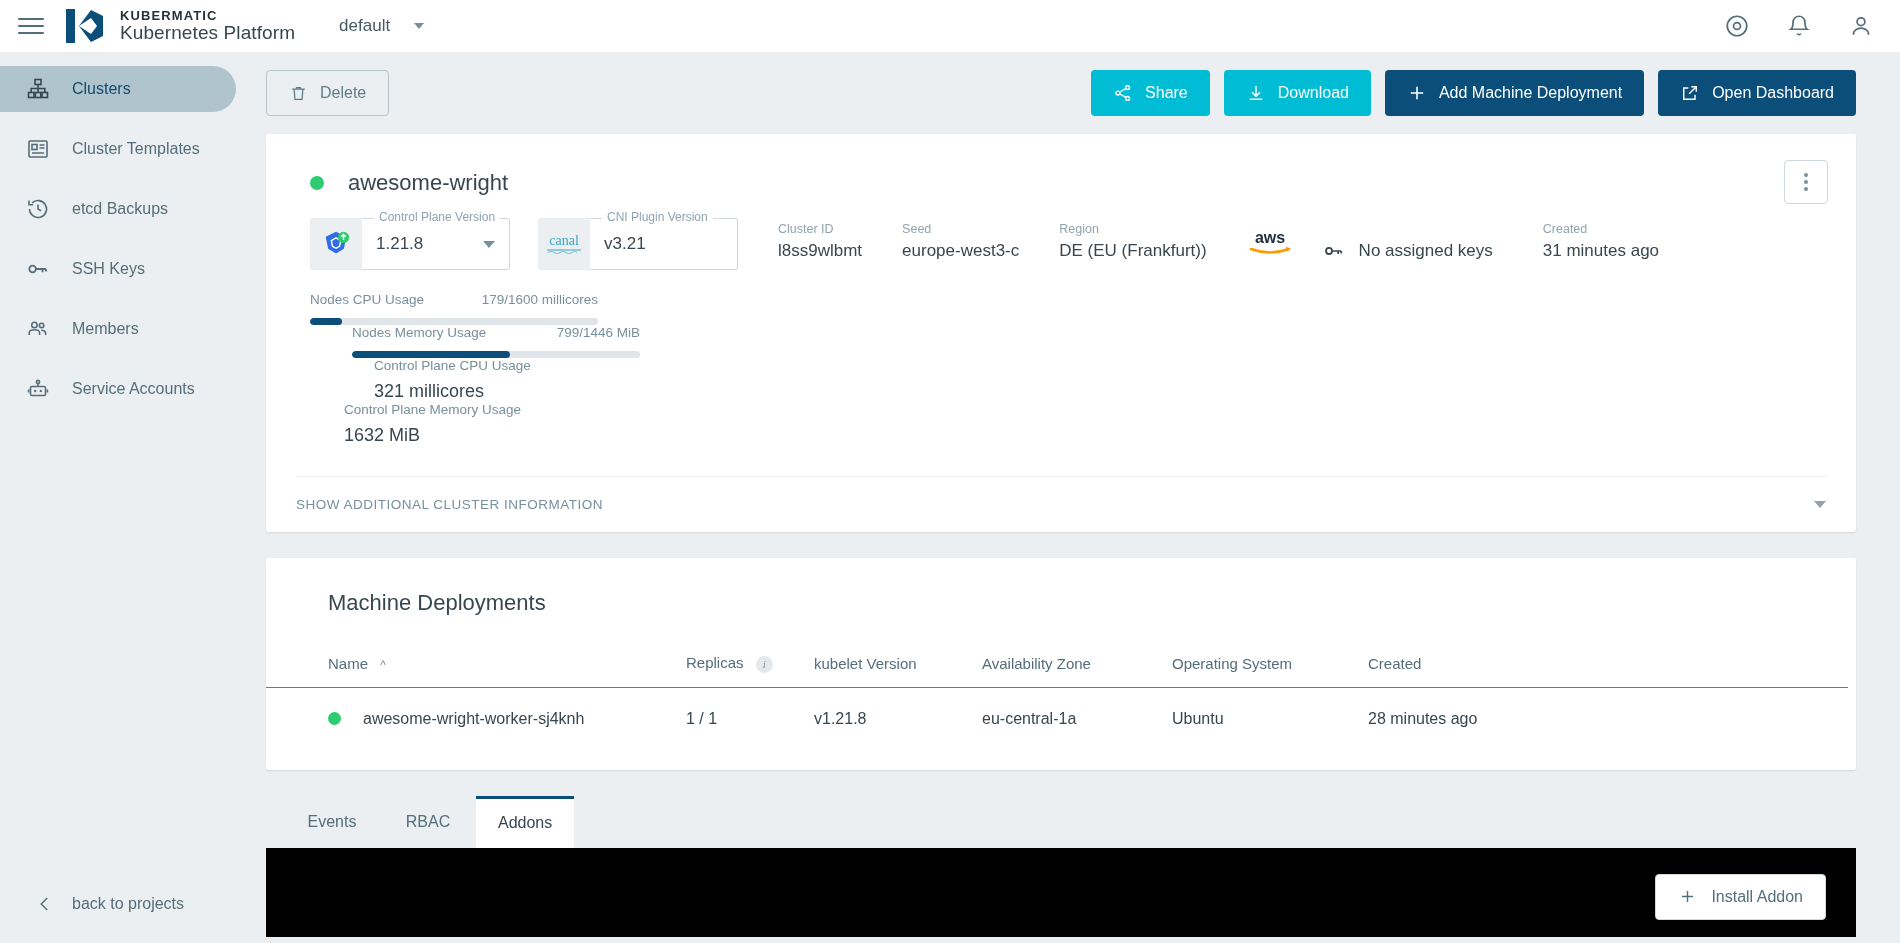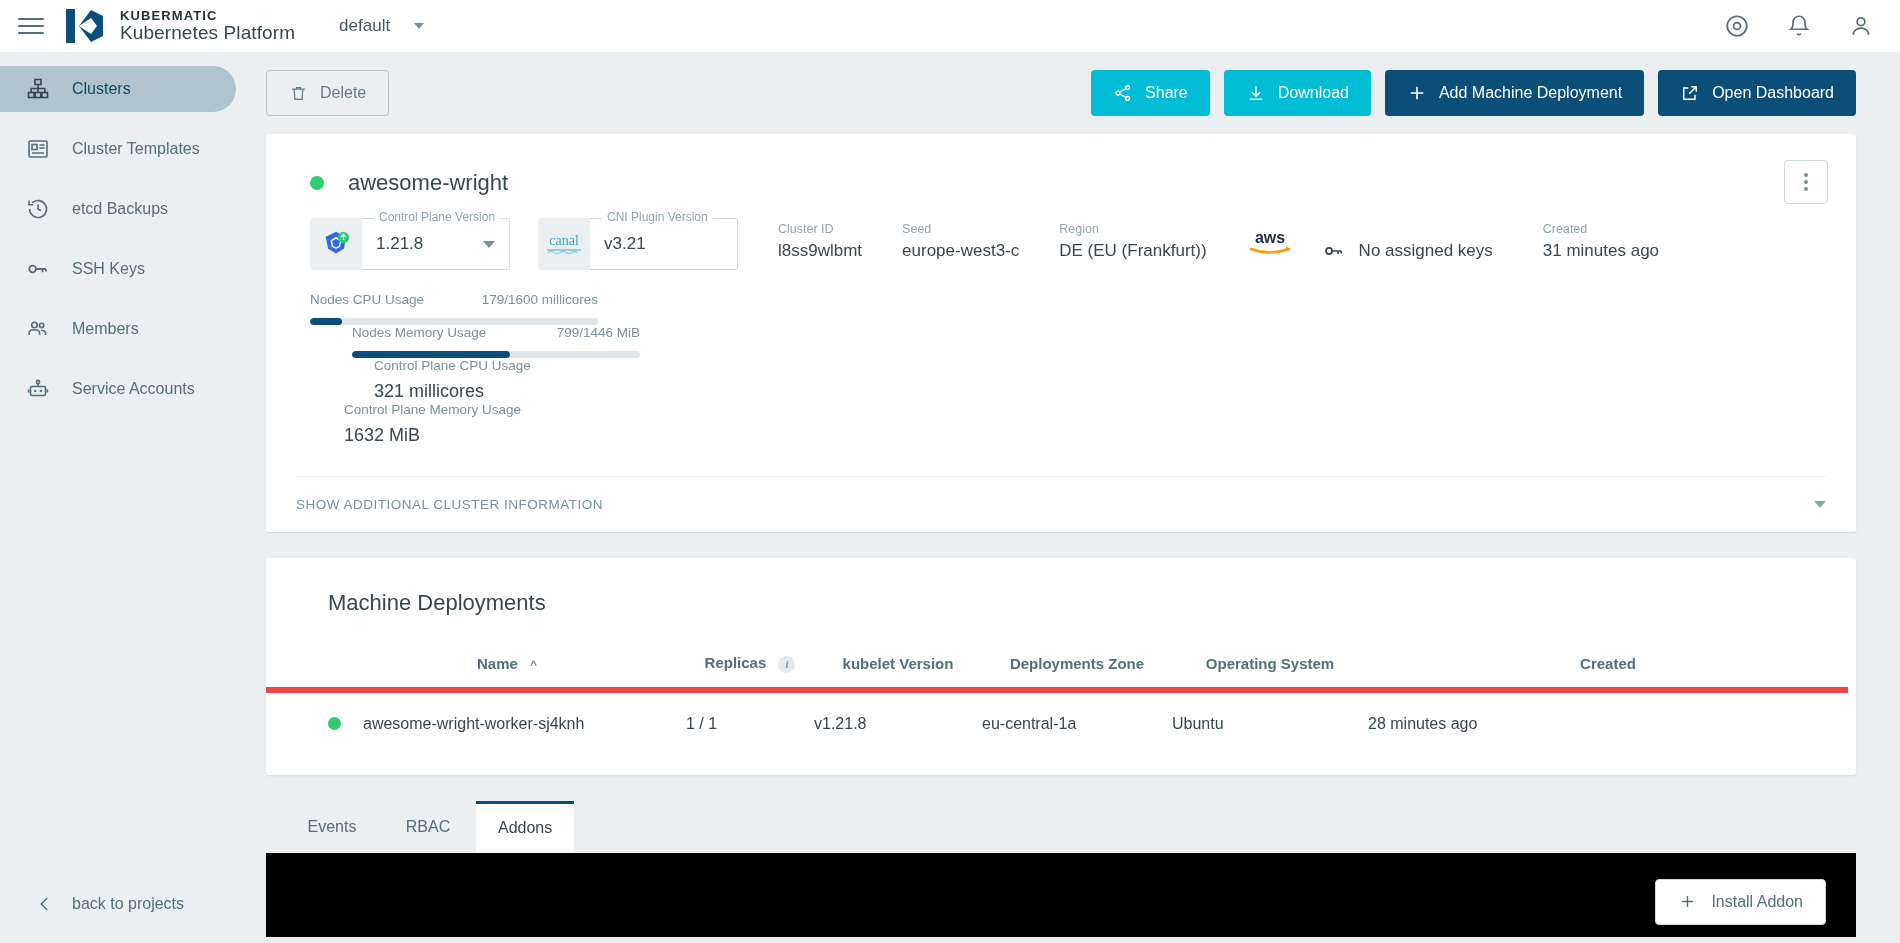--- a/index.html
+++ b/index.html
@@ -135,22 +135,22 @@
     font-size: 13.5px; letter-spacing: .5px; color: #78909c; cursor: pointer;
   }
   .show-more .chev { border-top-color: #90a4ae; }
 
   
   .md-card { margin-top: 26px; padding: 32px 8px 20px 0; }
   .md-title { font-size: 22px; color: #37474f; padding: 0 0 0 62px; margin-bottom: 38px; }
 
   table.md { width: 100%; border-collapse: collapse; }
   table.md th {
-    text-align: center; font-size: 15px; font-weight: bold; color: #546e7a;
-    padding: 0 0 14px 0; border-bottom: 6px solid #ef4444;
+    text-align: left; font-size: 15px; font-weight: normal; color: #546e7a;
+    padding: 0 0 14px 0; border-bottom: 1px solid #ef4444;
   }
   table.md td { font-size: 16px; color: #37474f; padding: 22px 0; }
   .col-name { width: 420px; padding-left: 62px !important; }
   .col-replicas { width: 128px; }
   .col-kubelet { width: 168px; }
   .col-az { width: 190px; }
   .col-os { width: 196px; }
   .name-cell { display: flex; align-items: center; gap: 22px; }
   .sort-caret { display: inline-block; margin-left: 8px; color: #78909c; font-size: 12px; }
   .info-badge {
@@ -490,21 +490,21 @@
           <tr>
             <th class="col-name">
               <span>Name</span>
               <span class="sort-caret">^</span>
             </th>
             <th class="col-replicas">
               <span>Replicas</span>
               <span class="info-badge">i</span>
             </th>
             <th class="col-kubelet">kubelet Version</th>
-            <th class="col-az">Deployments Zone</th>
+            <th class="col-az">Availability Zone</th>
             <th class="col-os">Operating System</th>
             <th>Created</th>
           </tr>
         </thead>
         <tbody>
           <tr>
             <td class="col-name">
               <span class="name-cell">
                 <span class="dot small"></span>
                 <span>awesome-wright-worker-sj4knh</span>

